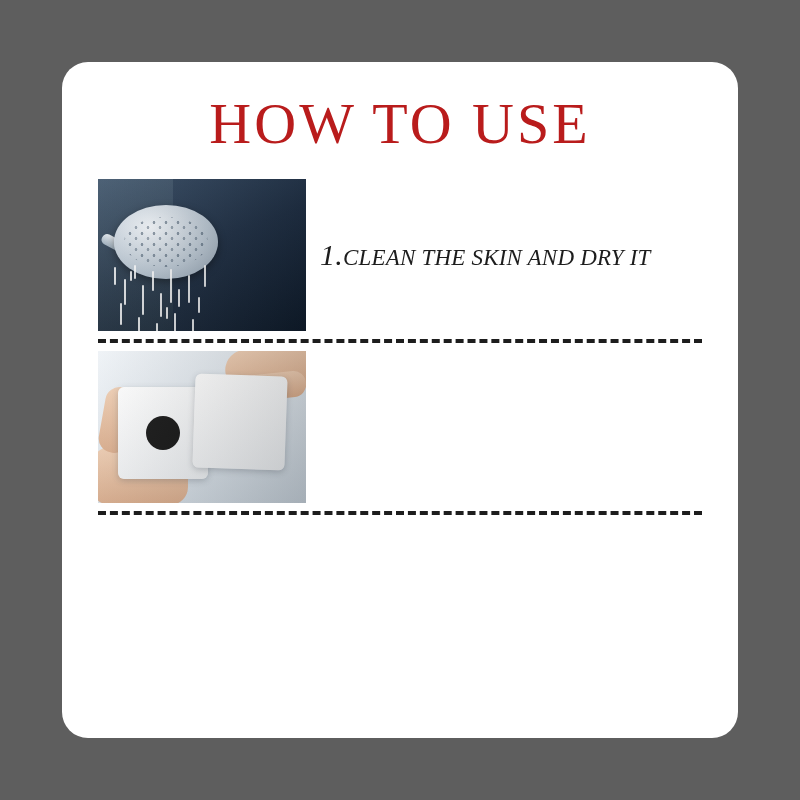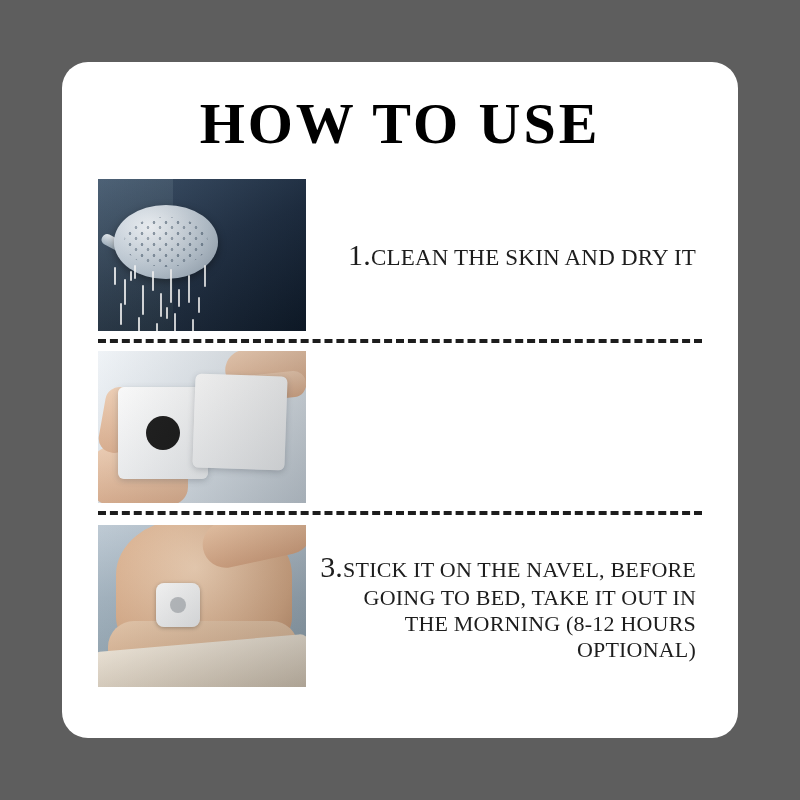--- a/index.html
+++ b/index.html
@@ -20,24 +20,24 @@
     width: 676px;
     height: 676px;
     background: #ffffff;
     border-radius: 26px;
     box-sizing: border-box;
     overflow: hidden;
   }
   .title {
     text-align: center;
     font-family: "Liberation Serif", serif;
-    font-weight: bold;
+    font-weight: normal;
     font-size: 58px;
     letter-spacing: 3px;
-    color: #000000;
+    color: #b91c1c;
     margin-top: 32px;
     margin-bottom: 0;
     line-height: 1.05;
   }
   .steps {
     margin-top: 22px;
   }
   .step {
     display: flex;
     align-items: center;
@@ -53,29 +53,30 @@
     height: 152px;
     flex: 0 0 208px;
     overflow: hidden;
     position: relative;
     background: #cfd6dd;
   }
   .step-3 .thumb { height: 162px; }
 
   .step-text {
     flex: 1 1 auto;
-    text-align: right;
+    text-align: left;
     font-family: "Liberation Serif", serif;
     color: #1d1d1d;
     font-size: 23px;
     line-height: 1.18;
     padding-left: 14px;
     padding-right: 4px;
     text-transform: uppercase;
     letter-spacing: 0.2px;
+    font-style: italic;
   }
   .step-3 .step-text { font-size: 22px; }
   .step-num {
     font-size: 30px;
     font-weight: normal;
   }
   .divider {
     height: 0;
     margin: 6px 36px 6px 36px;
     border-top: 4px dashed #1d1d1d;
@@ -259,27 +260,15 @@
         <div class="pad" style="left:20px; top:36px; width:90px; height:92px;">
           <span class="dot"></span>
         </div>
         <div class="pad" style="left:96px; top:24px; width:92px; height:94px; transform:rotate(2deg);"></div>
         <div class="shade"></div>
       </div>
     </div>
 
     <div class="divider"></div>
 
-    <div class="step step-3">
-      <div class="thumb">
-        <div class="torso-bg"></div>
-        <div class="torso-body"></div>
-        <div class="arm-top"></div>
-        <div class="torso-hip"></div>
-        <div class="towel"></div>
-        <div class="nav-patch"></div>
-        <div class="shade"></div>
-      </div>
-      <div class="step-text"><span class="step-num">3.</span><span>STICK IT ON THE NAVEL, BEFORE GOING TO BED,  TAKE IT OUT IN THE MORNING (8-12 HOURS OPTIONAL)</span></div>
-    </div>
 
   </div>
 </div>
 
 </body></html>

